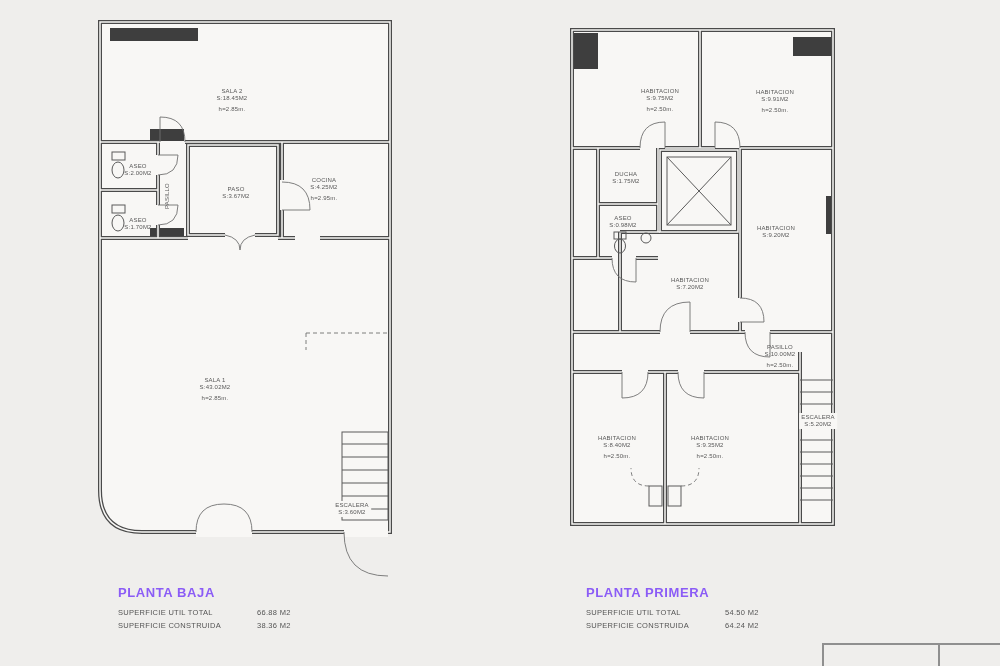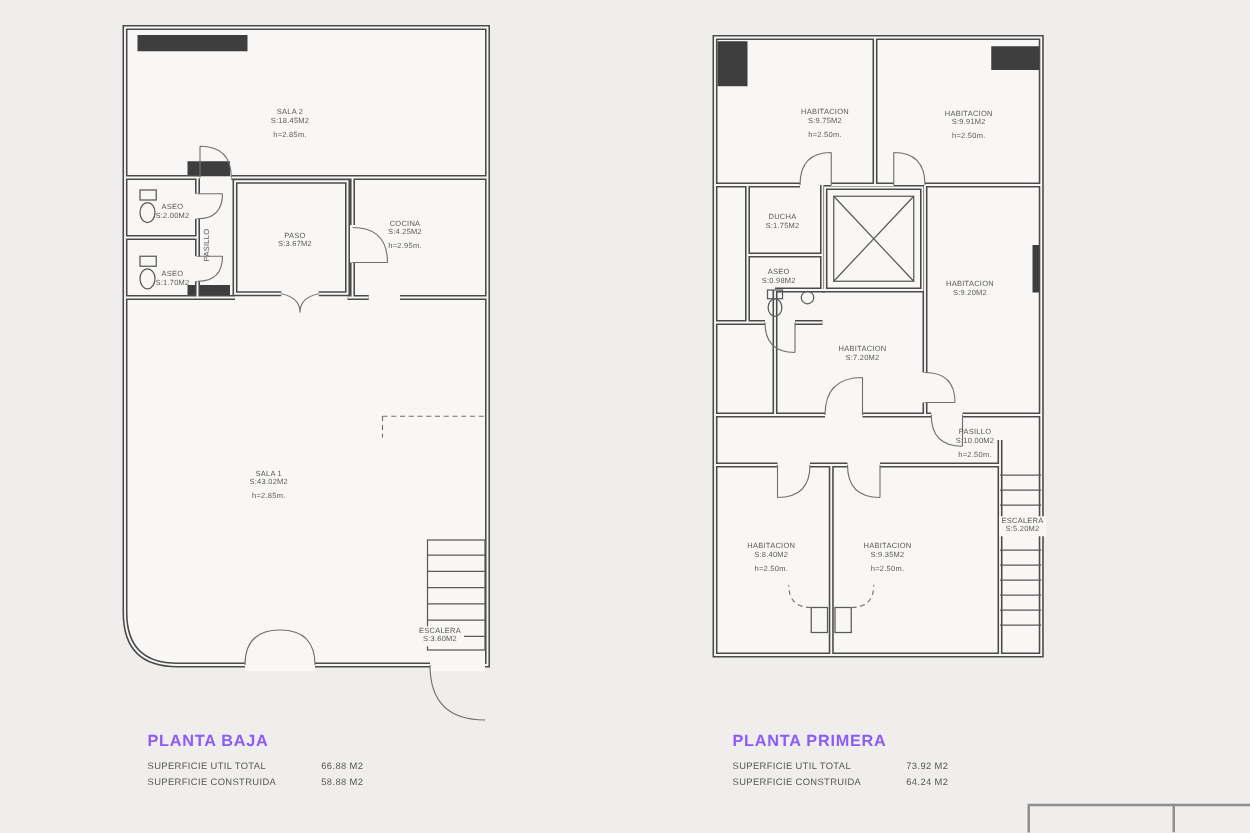--- a/index.html
+++ b/index.html
@@ -254,31 +254,31 @@
 
 <div class="footer" style="left:118px;top:585px">
   <div class="f-title">PLANTA BAJA</div>
   <div class="f-rows">
     <div class="f-row">
       <span class="lab">SUPERFICIE UTIL TOTAL</span>
       <span class="val">66.88 M2</span>
     </div>
     <div class="f-row">
       <span class="lab">SUPERFICIE CONSTRUIDA</span>
-      <span class="val">58.88 M2</span>
+      <span class="val">38.36 M2</span>
     </div>
   </div>
 </div>
 
 <div class="footer" style="left:586px;top:585px">
   <div class="f-title">PLANTA PRIMERA</div>
   <div class="f-rows">
     <div class="f-row">
       <span class="lab">SUPERFICIE UTIL TOTAL</span>
-      <span class="val">73.92 M2</span>
+      <span class="val">54.50 M2</span>
     </div>
     <div class="f-row">
       <span class="lab">SUPERFICIE CONSTRUIDA</span>
       <span class="val">64.24 M2</span>
     </div>
   </div>
 </div>
 
 <div class="titleblock" style="left:822px;top:643px;width:176px;height:60px"></div>
 <div class="tb-div" style="left:938px;top:643px;height:23px"></div>

